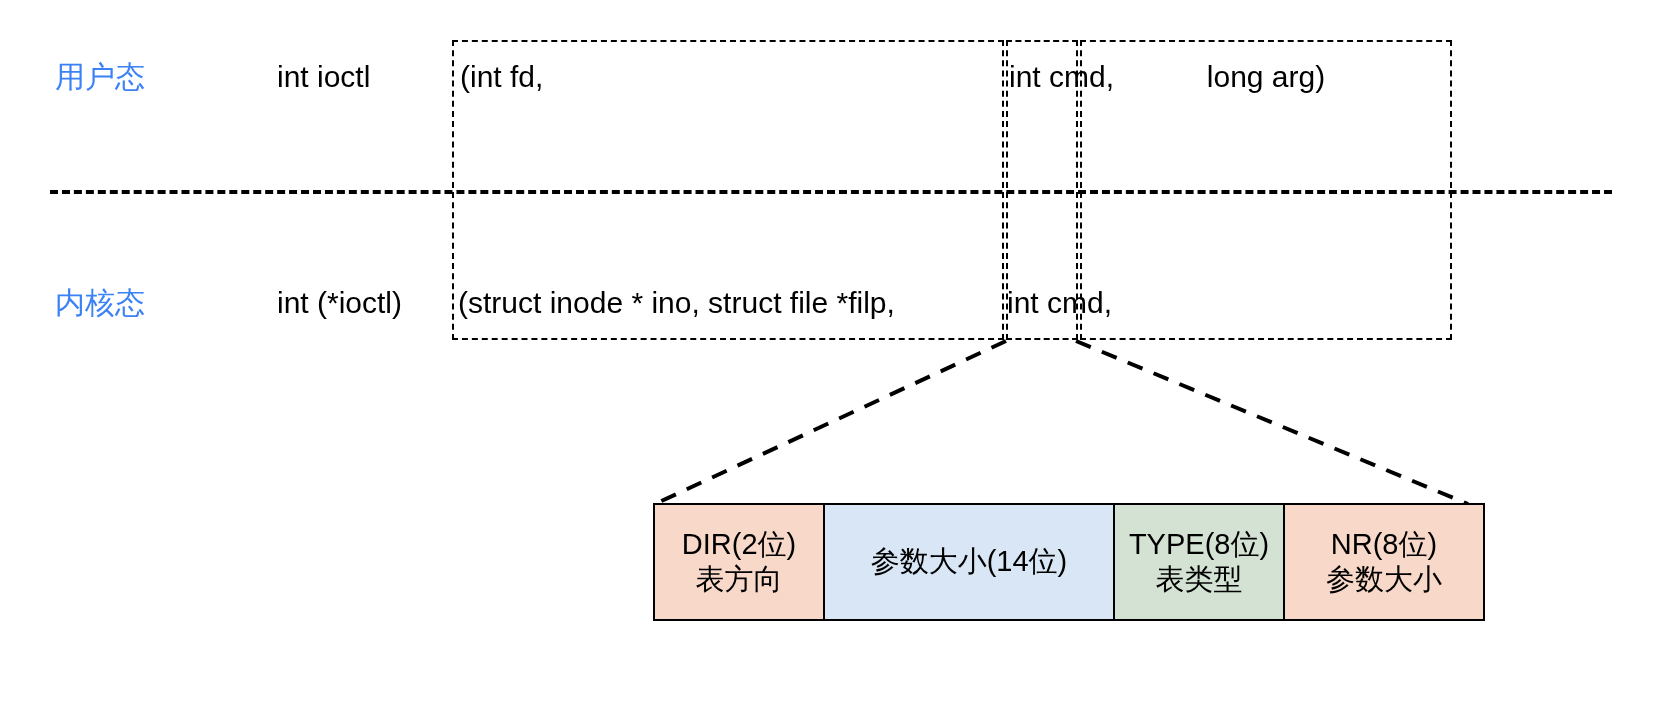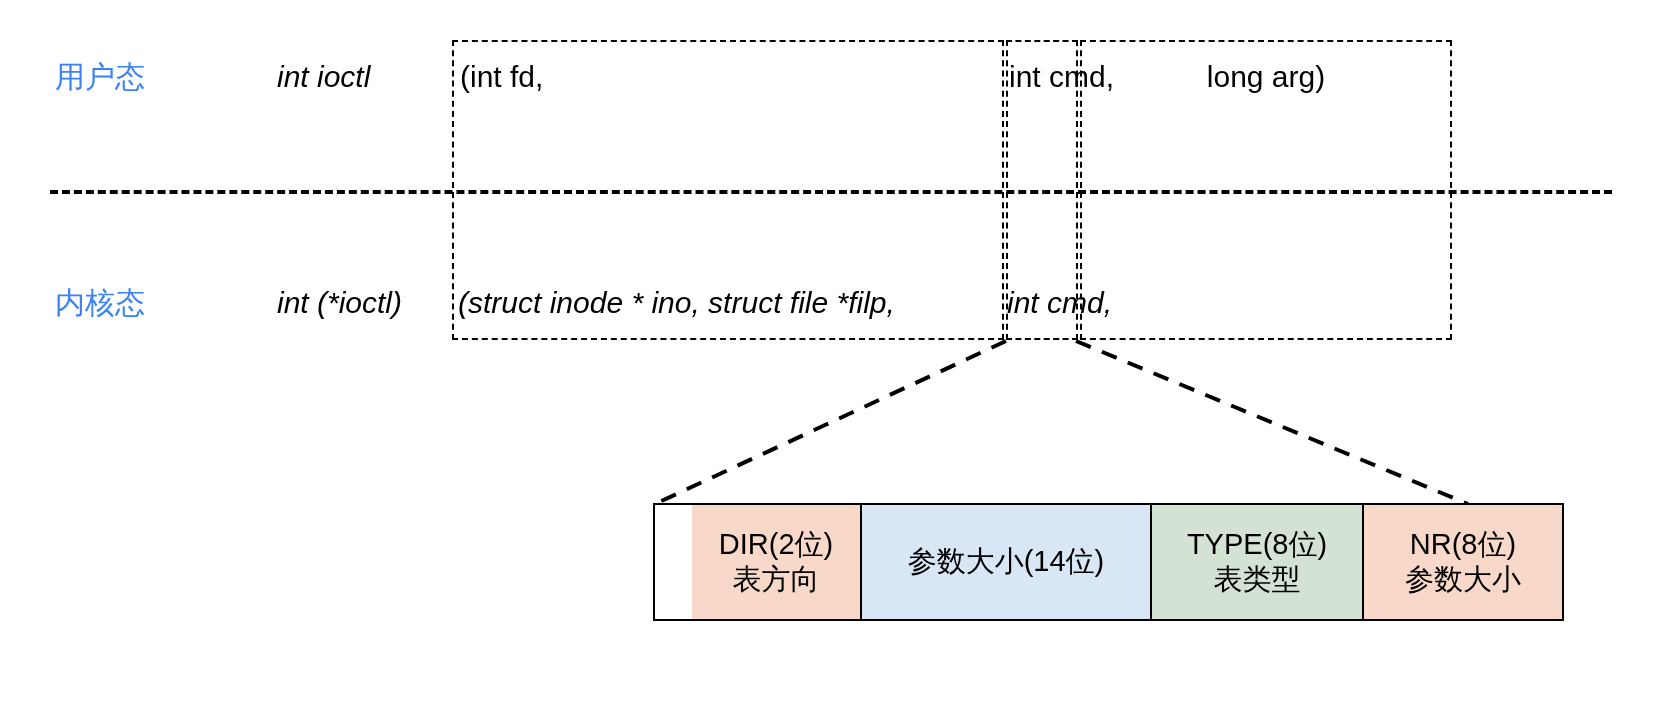--- a/index.html
+++ b/index.html
@@ -27,21 +27,20 @@
     font-size: 30px;
     line-height: 1;
     white-space: nowrap;
     color: #3b82f6;
   }
   .sig-name {
     font-size: 30px;
     line-height: 1;
     white-space: nowrap;
     color: #000;
-    font-style: italic;
   }
 
   
   .dashbox {
     border: 2.5px dashed #000000;
     background: transparent;
     display: flex;
     align-items: flex-start;
     justify-content: flex-start;
     text-align: center;
@@ -57,21 +56,20 @@
   .separator {
     border-top: 4px dashed #000000;
     height: 0;
   }
 
   
   .bitfield {
     display: flex;
     border: 2.5px solid #000000;
     background: #ffffff;
-    padding-left: 37px;
   }
   .bf-cell {
     box-sizing: border-box;
     display: flex;
     flex-direction: column;
     align-items: center;
     justify-content: center;
     border-right: 2.5px solid #000000;
     padding: 4px 0;
   }
@@ -137,21 +135,21 @@
 
     <div class="bf-cell" style="width:170px; background:#f8d8c8;">
       <div class="bf-line">DIR(2位)</div>
       <div class="bf-line">表方向</div>
     </div>
 
     <div class="bf-cell" style="width:290px; background:#d9e6f5;">
       <div class="bf-line">参数大小(14位)</div>
     </div>
 
-    <div class="bf-cell" style="width:212px; background:#d4e2d4;">
+    <div class="bf-cell" style="width:170px; background:#d4e2d4;">
       <div class="bf-line">TYPE(8位)</div>
       <div class="bf-line">表类型</div>
     </div>
 
     <div class="bf-cell" style="width:198px; background:#f8d8c8;">
       <div class="bf-line">NR(8位)</div>
       <div class="bf-line">参数大小</div>
     </div>
 
   </div>

